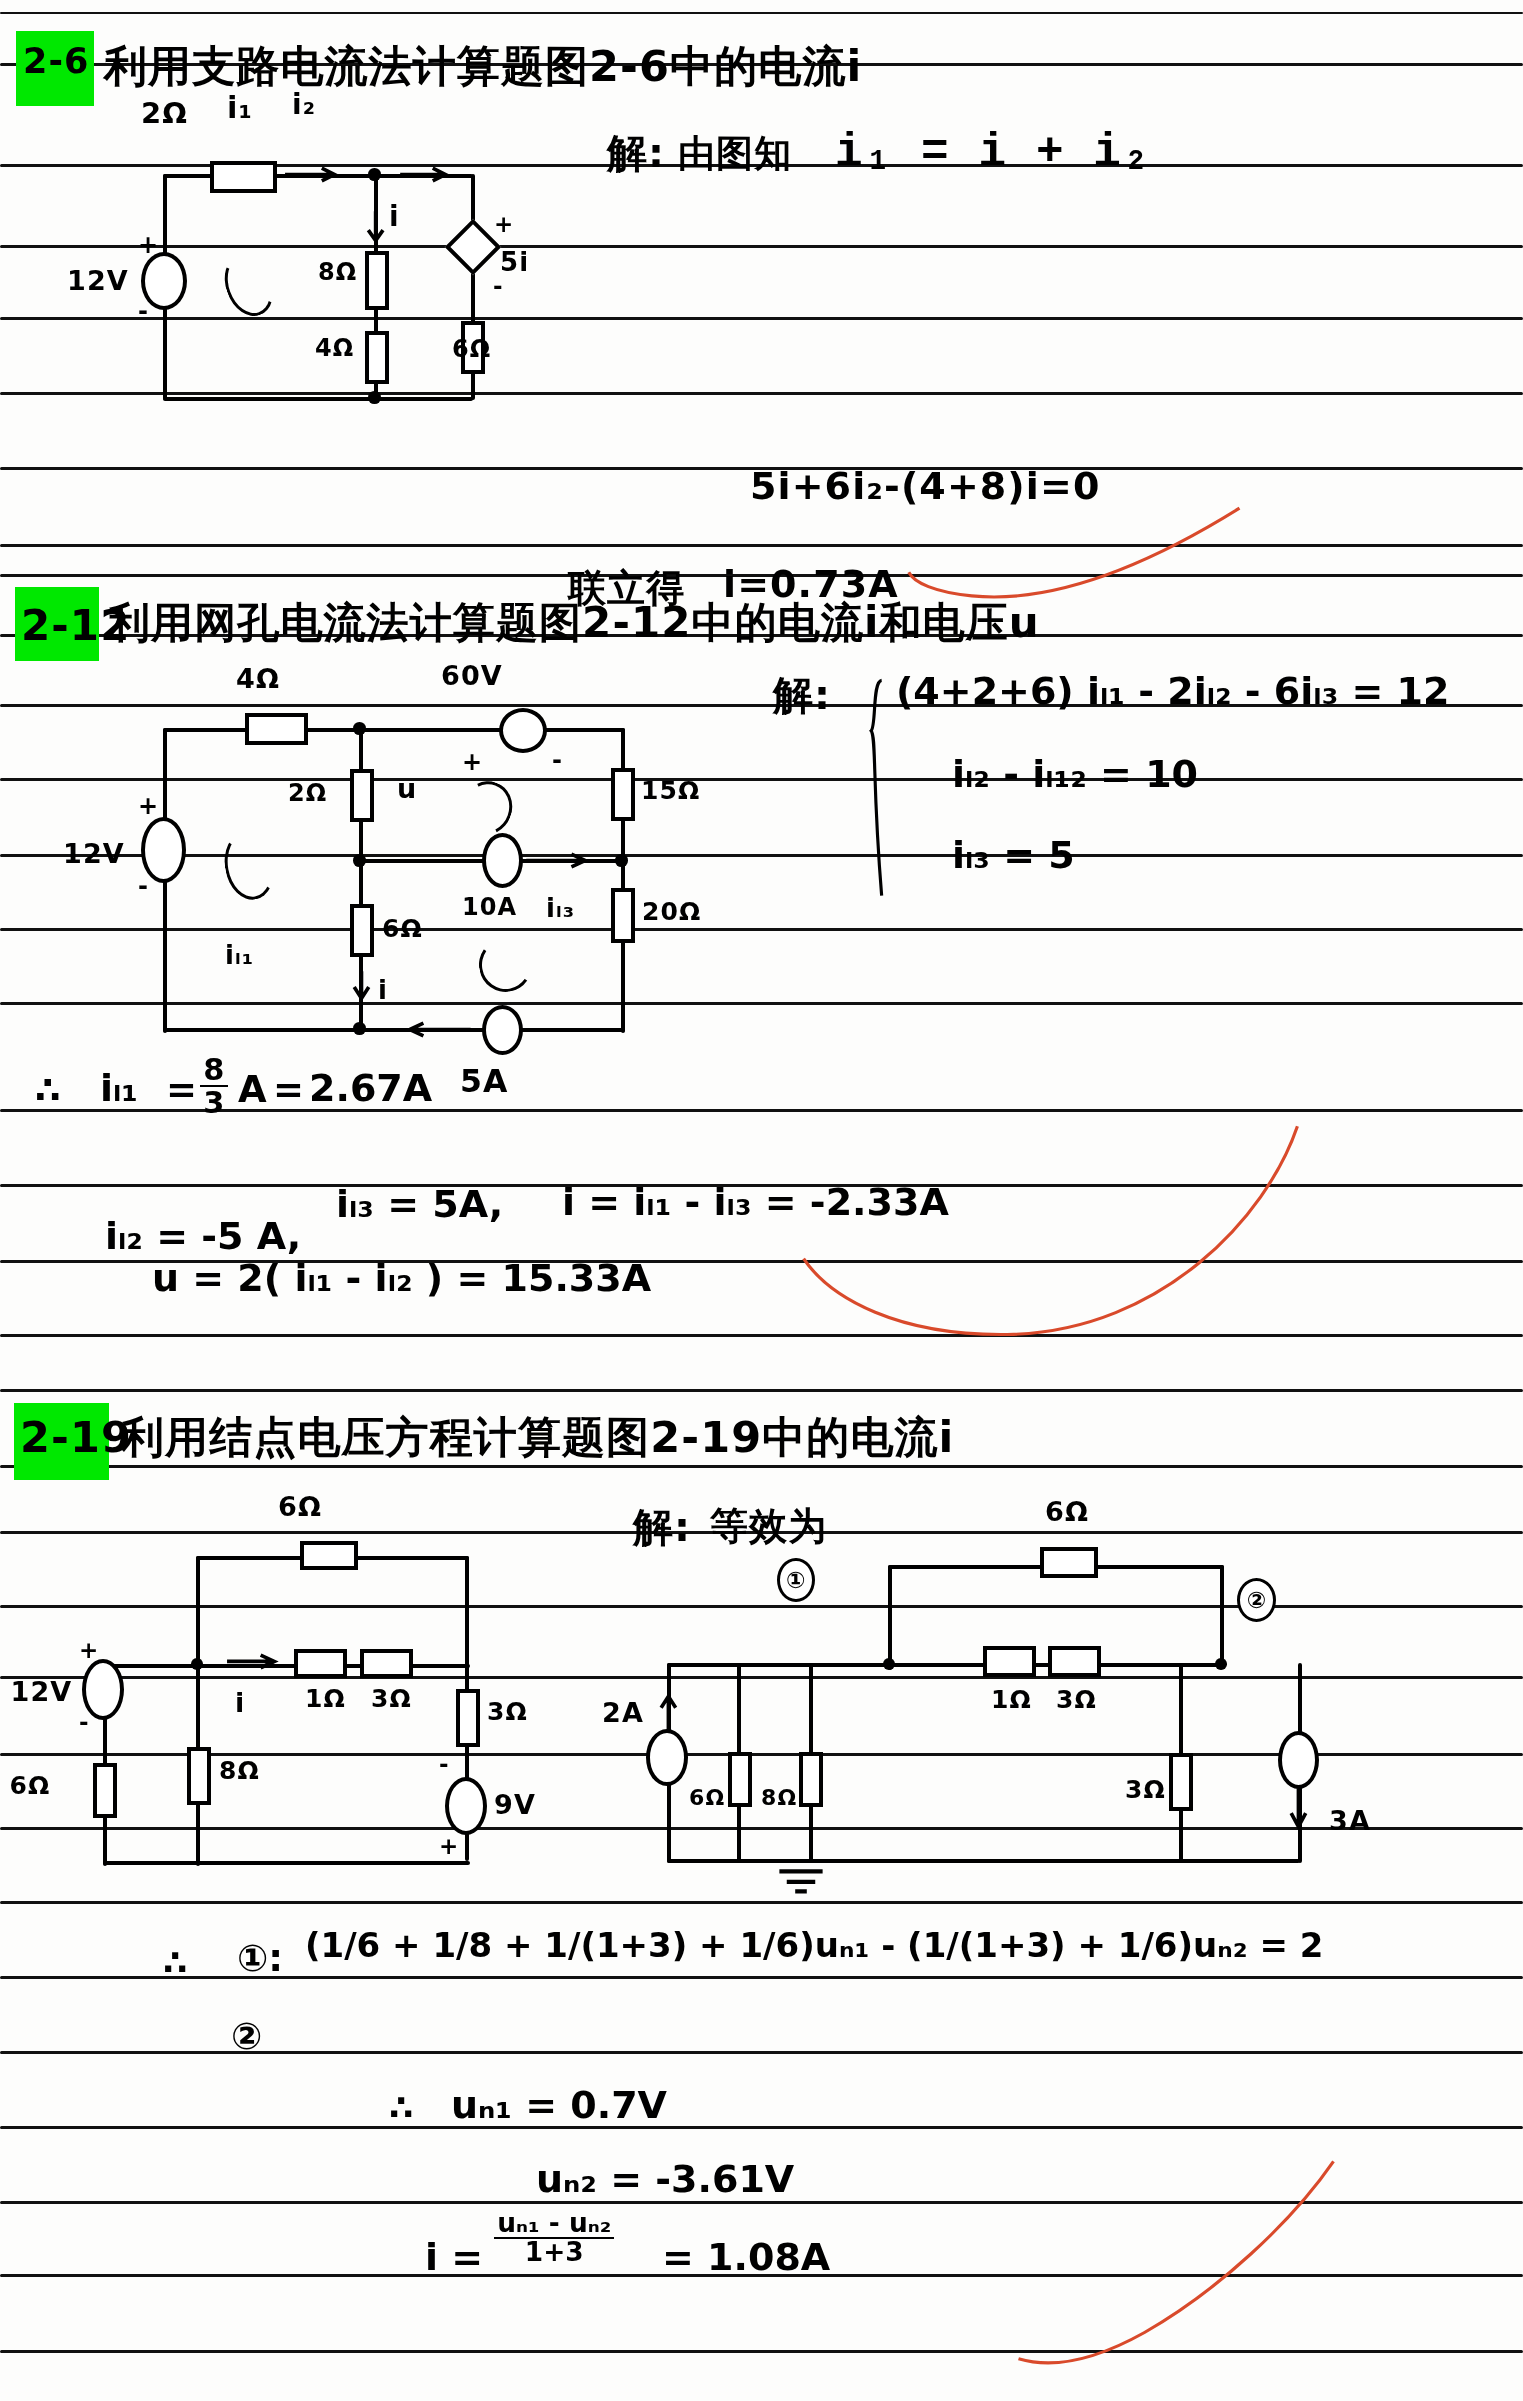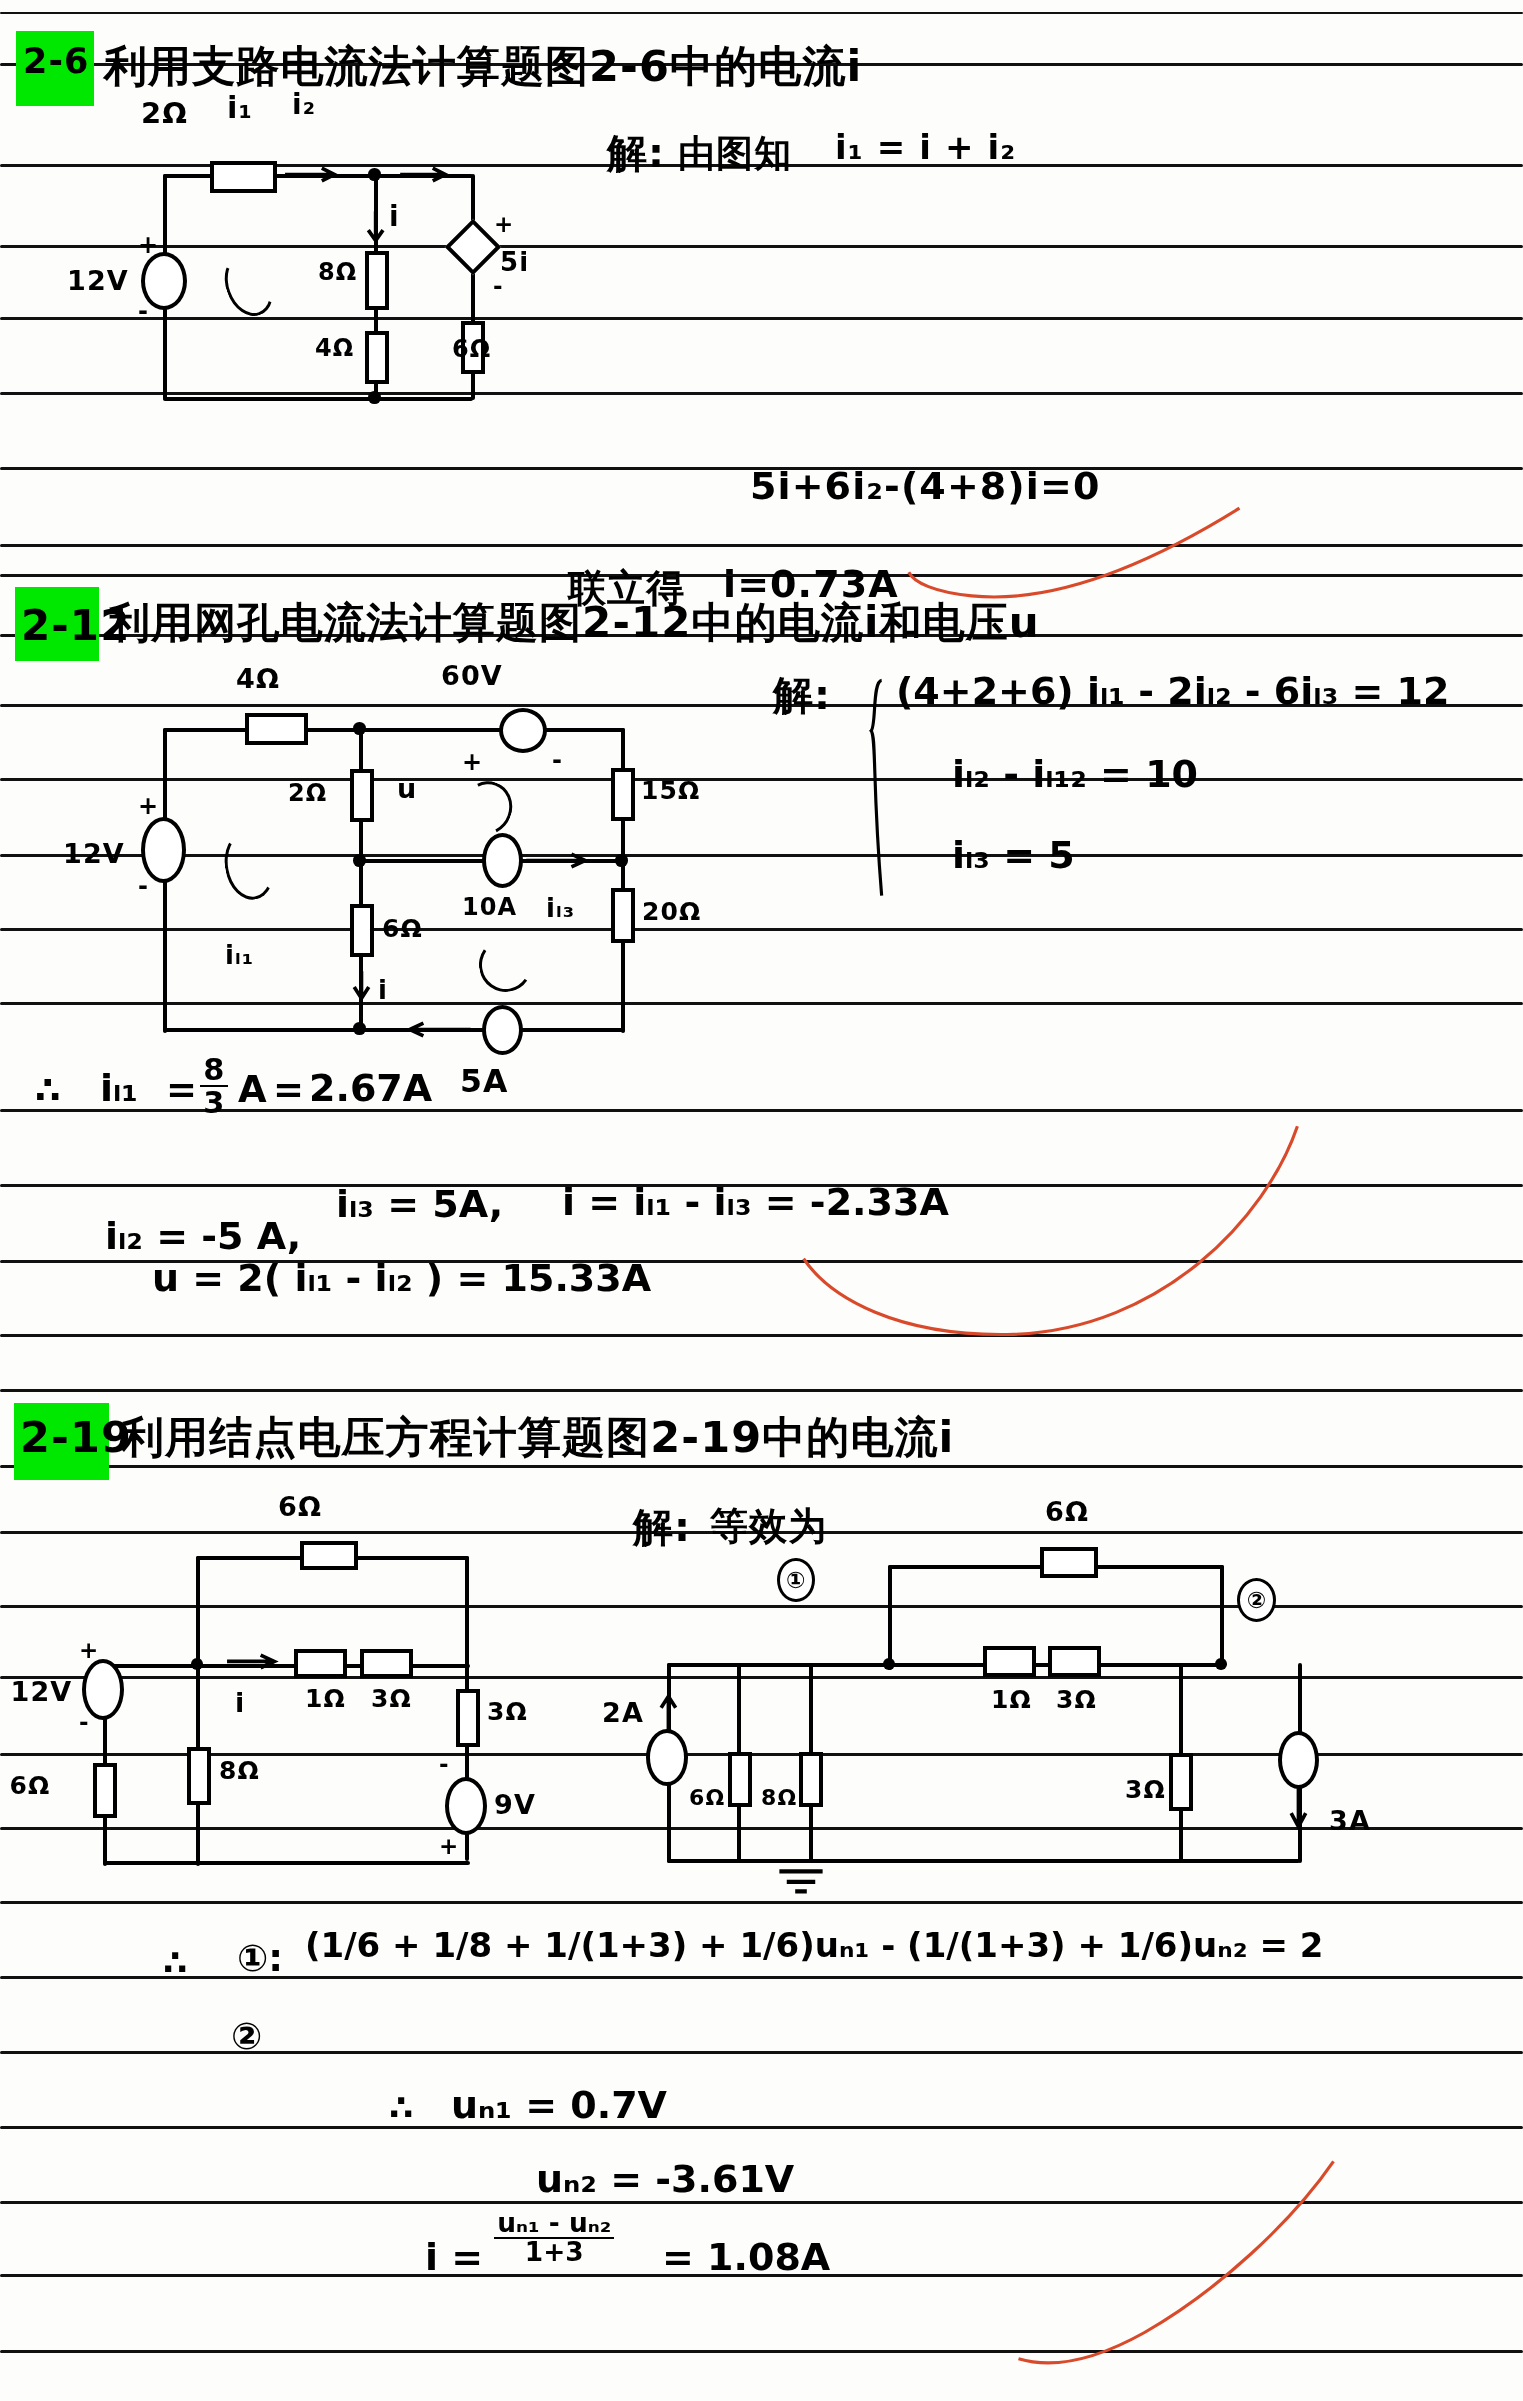--- a/index.html
+++ b/index.html
@@ -224,21 +224,21 @@
   <div class="hw" style="left:493px; top:273px; font-size:23px;">-</div>
 
   <div class="res" style="left:461px; top:321px; width:24px; height:53px;"></div>
   <div class="hw" style="left:452px; top:335px; font-size:24px;">6Ω</div>
 
   <div class="dot" style="left:368px; top:168px; width:12.6px; height:12.6px;"></div>
   <div class="dot" style="left:368px; top:391px; width:12.6px; height:12.6px;"></div>
 
   <div class="hw cn" style="left:607px; top:126px; font-size:40px;">解:</div>
   <div class="hw cn" style="left:678px; top:129px; font-size:37px;">由图知</div>
-  <div class="hw" style="left:835px; top:127px; font-size:34px;">i₁ = i + i₂</div>
+  <div class="hw" style="left:835px; top:127px; font-size:46px;font-family:Liberation Mono, monospace;">i₁ = i + i₂</div>
 
 
 
   <div class="hw" style="left:750px; top:464px; font-size:38px;">5i+6i₂-(4+8)i=0</div>
 
   <div class="hw cn" style="left:568px; top:563px; font-size:38px;">联立得</div>
   <div class="hw" style="left:723px; top:562px; font-size:38px;">i=0.73A</div>
 
   <div class="redmark">
     <svg width="399" height="105" style="position:absolute; left:851px; top:504px;" viewBox="0 0 760 200">

